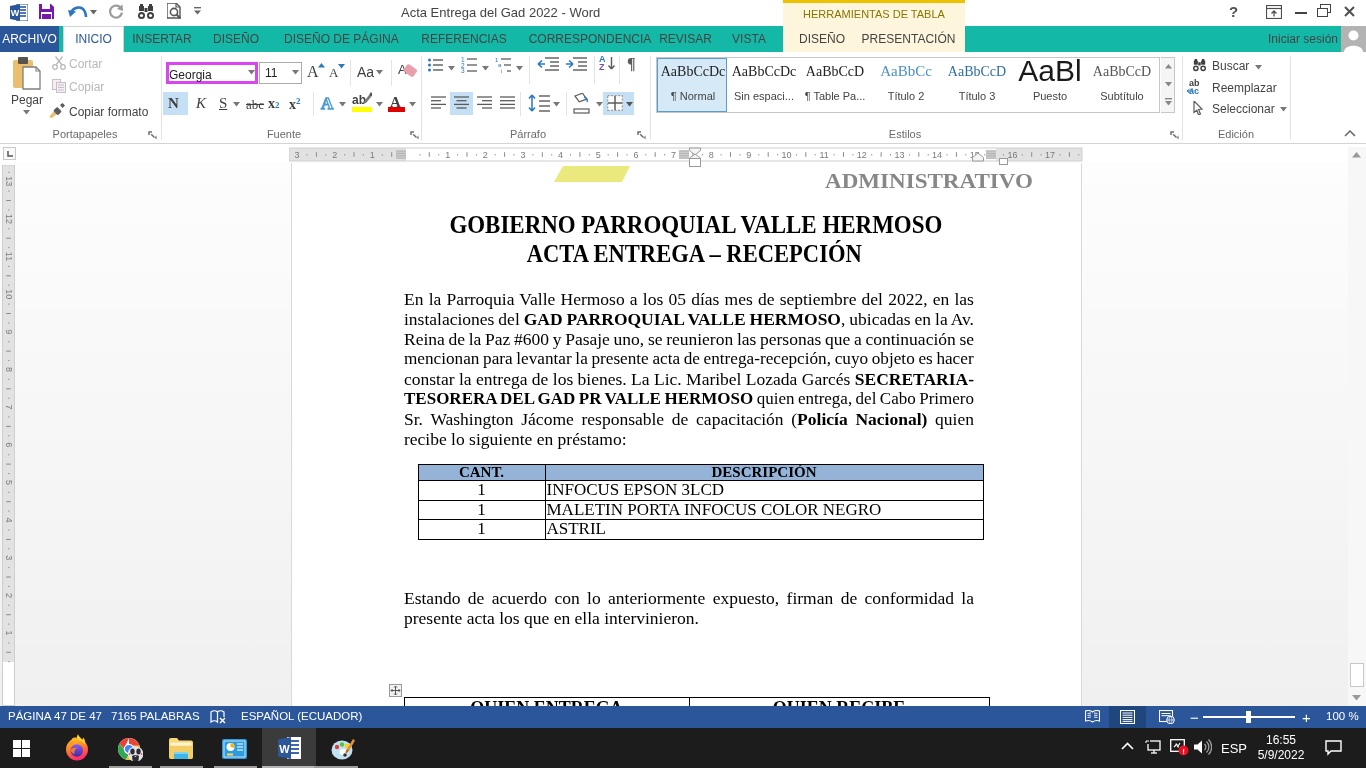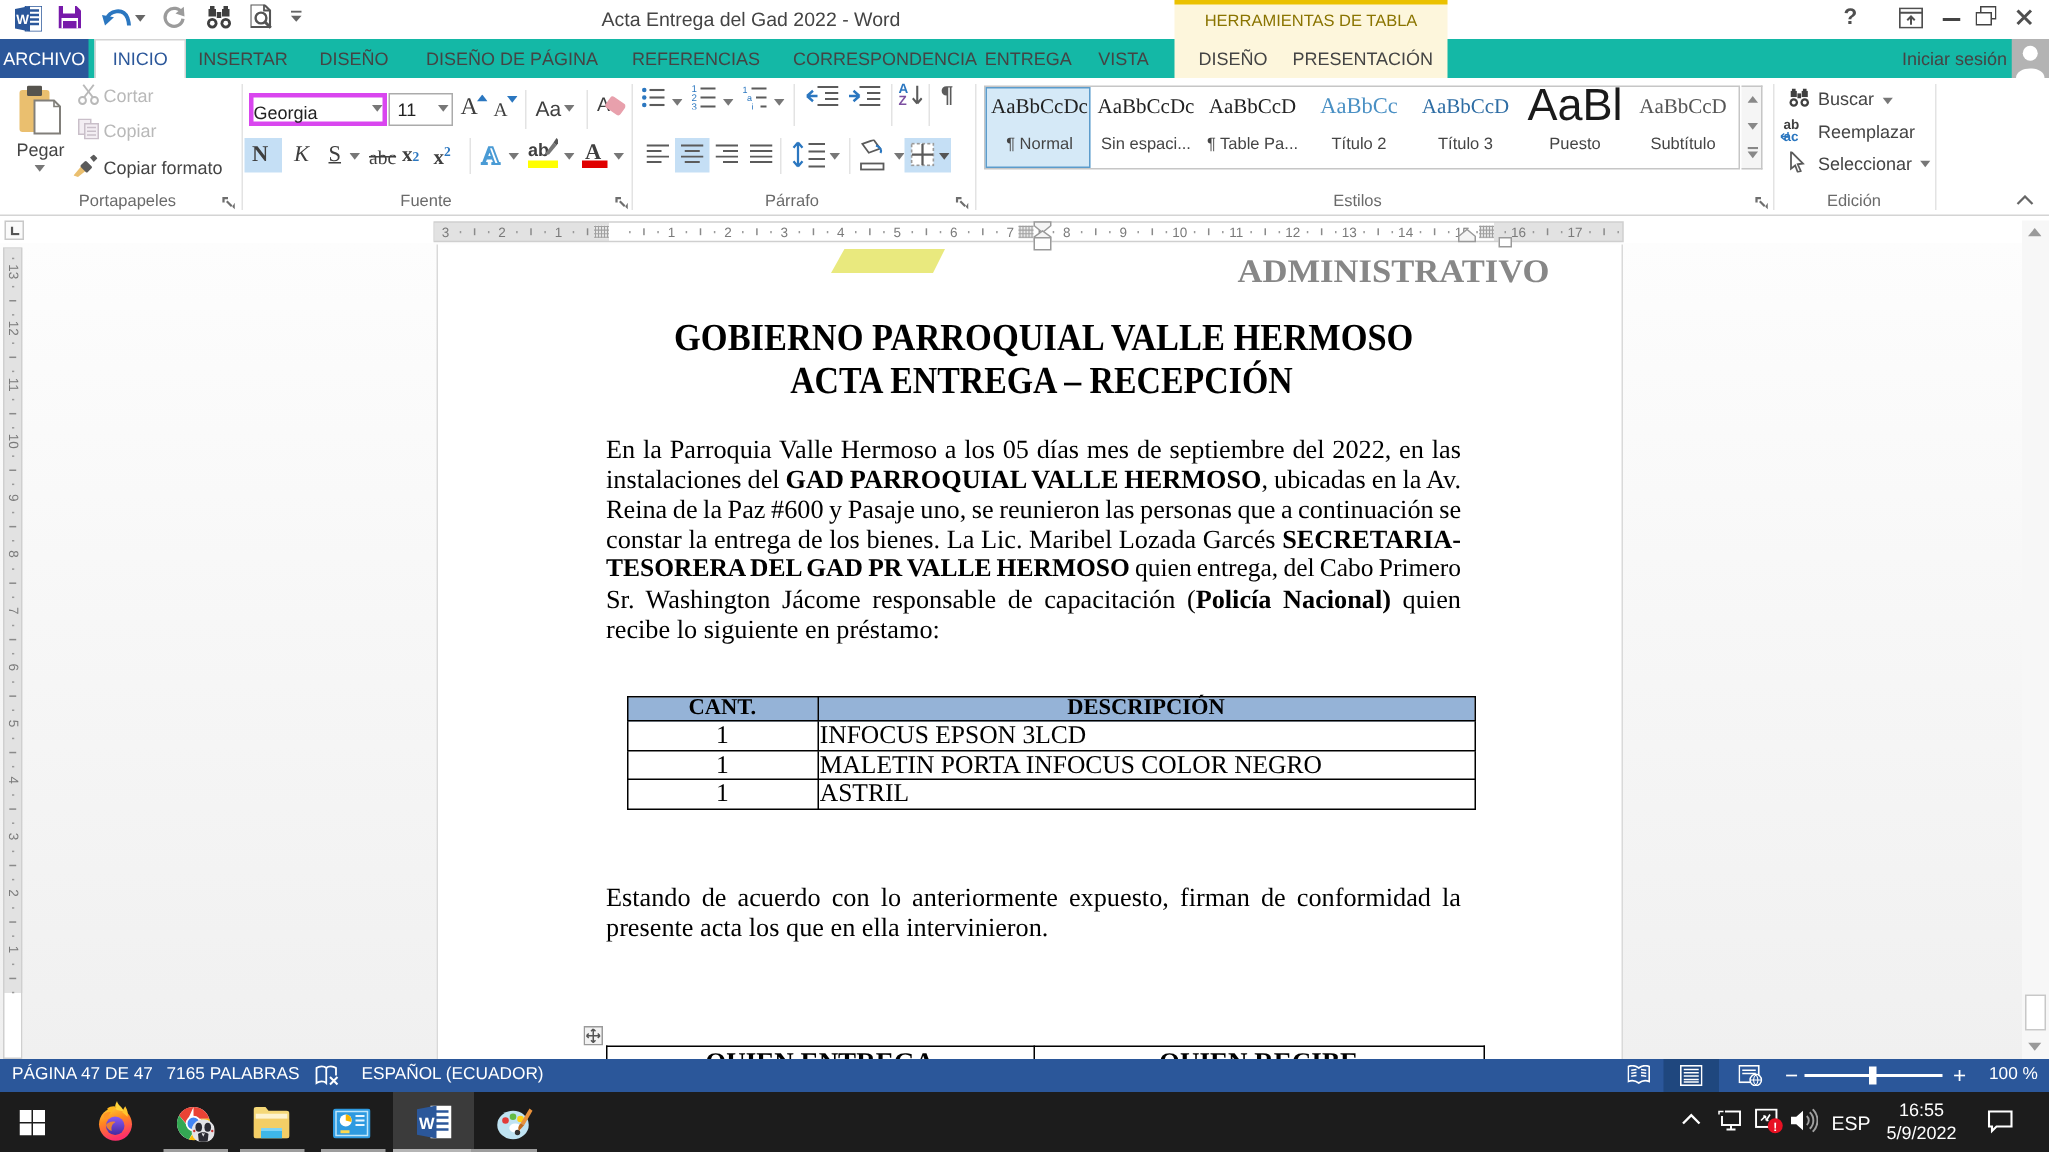--- a/index.html
+++ b/index.html
@@ -116,21 +116,21 @@
     </svg>
 </div>
 <div id="tabrow">
   <div class="tab" id="tab-archivo">ARCHIVO</div>
   <div class="tab" id="tab-inicio" style="left:63px;width:61px;">INICIO</div>
   <div class="tab" style="left:132px;width:60px;">INSERTAR</div>
   <div class="tab" style="left:206px;width:60px;">DISEÑO</div>
   <div class="tab" style="left:284px;width:112px;">DISEÑO DE PÁGINA</div>
   <div class="tab" style="left:420px;width:88px;">REFERENCIAS</div>
   <div class="tab" style="left:528px;width:124px;">CORRESPONDENCIA</div>
-  <div class="tab" style="left:655px;width:61px;">ENTREGA</div>
+  <div class="tab" style="left:655px;width:61px;">REVISAR</div>
   <div class="tab" style="left:726px;width:46px;">VISTA</div>
   <div id="ctx-tabs">
     <div class="tab" style="left:14px;width:50px;">DISEÑO</div>
     <div class="tab" style="left:72px;width:107px;">PRESENTACIÓN</div>
   </div>
   <div class="abs" style="left:1268px;top:6px;font-size:12px;color:#444;">Iniciar sesión</div>
   <svg class="abs" style="left:1341px;top:0px" width="25" height="26" viewBox="0 0 25 26">
     <rect width="25" height="26" fill="#b3b3b3"></rect>
     <circle cx="12.5" cy="9.5" r="5" fill="#fff"></circle>
     <path d="M3 26 C3 17.5 22 17.5 22 26 Z" fill="#fff"></path>
@@ -663,20 +663,21 @@
     </svg>
   <div id="page">
     <div class="abs" style="left:262px;top:3px;width:76px;height:16px;background:#e9e97e;clip-path:polygon(11.8% 0,100% 0,89.5% 100%,0 100%);"></div>
     <div class="abs serif" id="admin" style="left:533px;top:7px;width:208px;height:22px;line-height:22px;font-size:22px;font-weight:bold;color:#878787;"><span id="adminspan" style="display:inline-block;white-space:nowrap;transform-origin:left center;transform:scaleX(1.048);">ADMINISTRATIVO</span></div>
     <div class="abs serif" id="t1" style="left:119px;top:47px;width:570px;font-size:25.5px;line-height:29px;font-weight:bold;color:#000;text-align:center;"><span style="display:inline-block;transform:scaleX(0.900);transform-origin:center;white-space:nowrap;">GOBIERNO PARROQUIAL VALLE HERMOSO</span></div>
     <div class="abs serif" id="t2" style="left:117px;top:76px;width:570px;font-size:25.5px;line-height:29px;font-weight:bold;color:#000;text-align:center;"><span style="display:inline-block;transform:scaleX(0.885);transform-origin:center;white-space:nowrap;">ACTA ENTREGA – RECEPCIÓN</span></div>
     <div class="abs serif" id="body1" style="left:112px;top:126px;width:570px;font-size:17.5px;color:#000;">
       <div class="jline" style="word-spacing:0.82px;">En la Parroquia Valle Hermoso a los 05 días mes de septiembre del 2022, en las</div>
       <div class="jline" style="word-spacing:-0.4px;">instalaciones del <b>GAD PARROQUIAL VALLE HERMOSO</b>, ubicadas en la Av.</div>
       <div class="jline" style="word-spacing:-0.68px;">Reina de la Paz #600 y Pasaje uno, se reunieron las personas que a continuación se</div>
+      <div class="jline" style="word-spacing:-0.62px;font-size:17.2px;">mencionan para levantar la presente acta de entrega-recepción, cuyo objeto es hacer</div>
       <div class="jline" style="word-spacing:0.03px;">constar la entrega de los bienes. La Lic. Maribel Lozada Garcés <b>SECRETARIA-</b></div>
       <div class="jline" style="word-spacing:-0.79px;font-size:17px;"><b>TESORERA DEL GAD PR VALLE HERMOSO</b> quien entrega, del Cabo Primero</div>
       <div class="jline" style="word-spacing:3.36px;">Sr. Washington Jácome responsable de capacitación (<b>Policía Nacional)</b> quien</div>
       <div class="jline">recibe lo siguiente en préstamo:</div>
     </div>
     <table class="serif" style="position:absolute;left:125.5px;top:301px;width:566px;border-collapse:collapse;font-size:17px;">
       <tbody>
           <tr style="background:#95b3d7;">
             <td style="border:1px solid #000;width:127px;text-align:center;font-weight:bold;font-size:15px;height:15px;line-height:15px;padding:0;">CANT.</td>
             <td style="border:1px solid #000;text-align:center;font-weight:bold;font-size:15px;line-height:15px;padding:0;">DESCRIPCIÓN</td>

